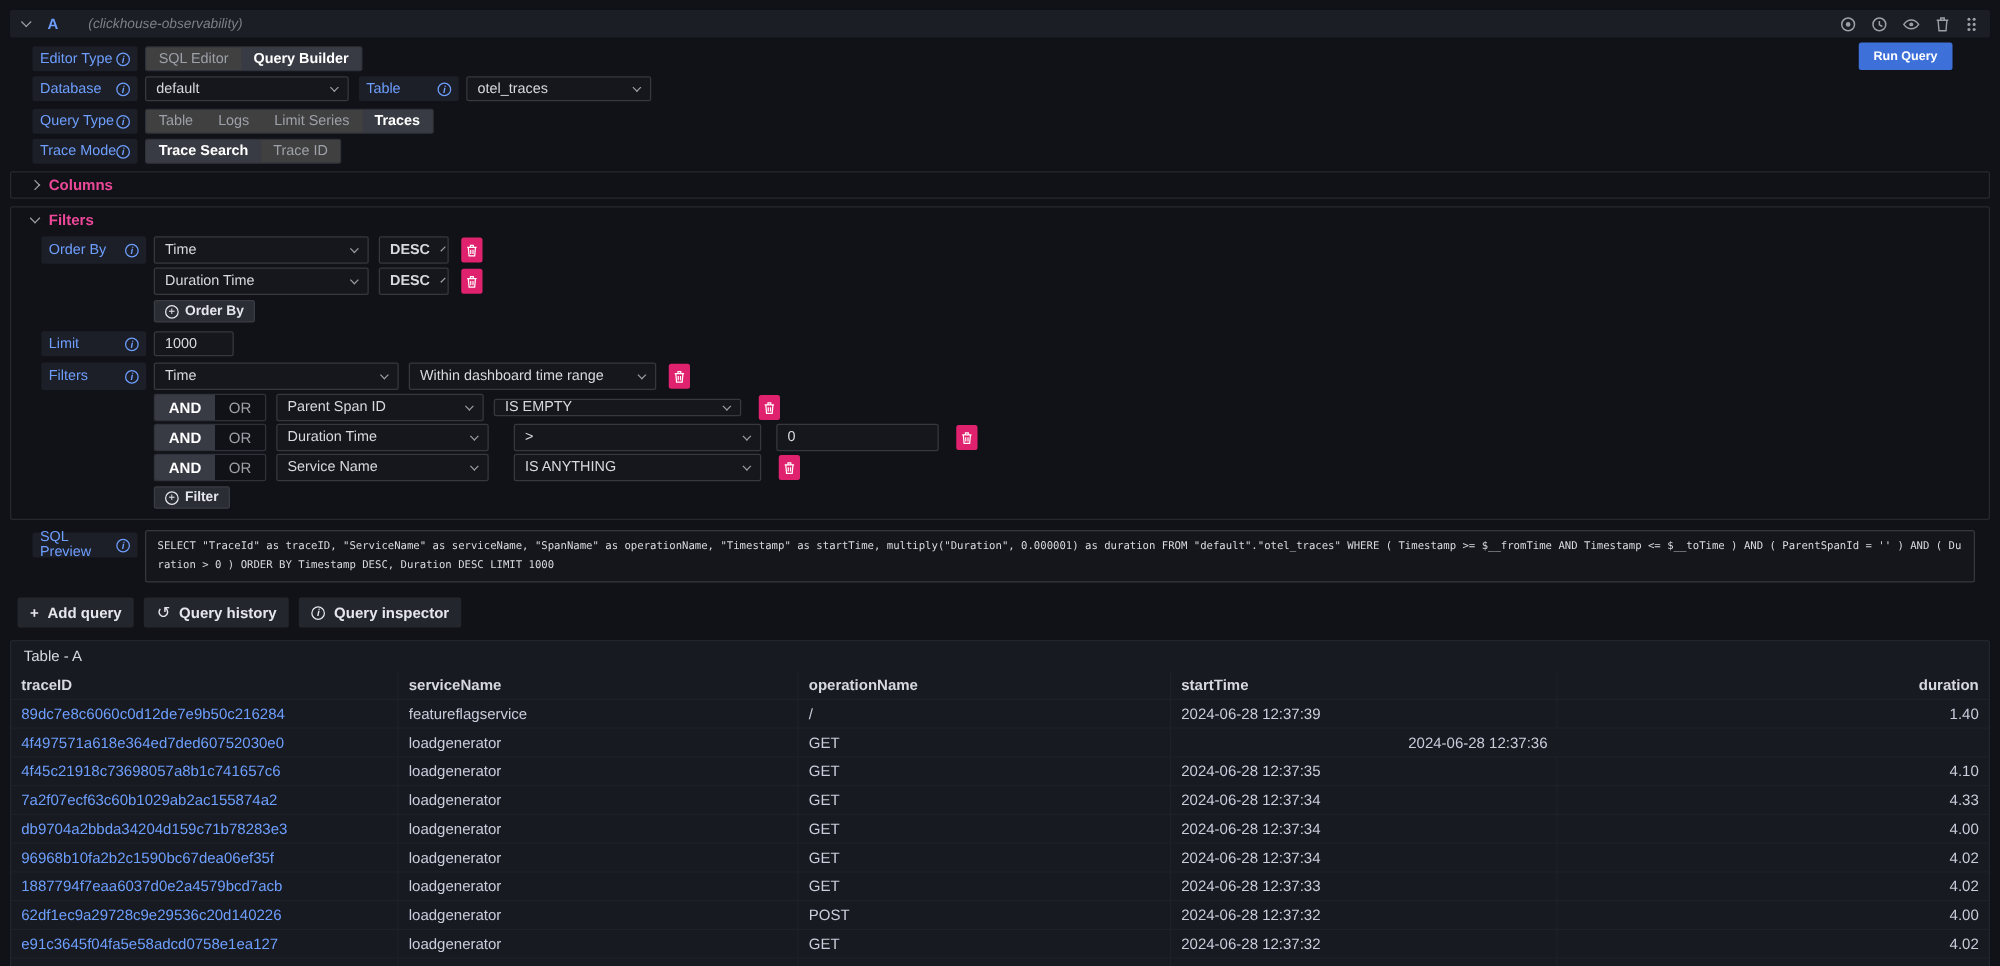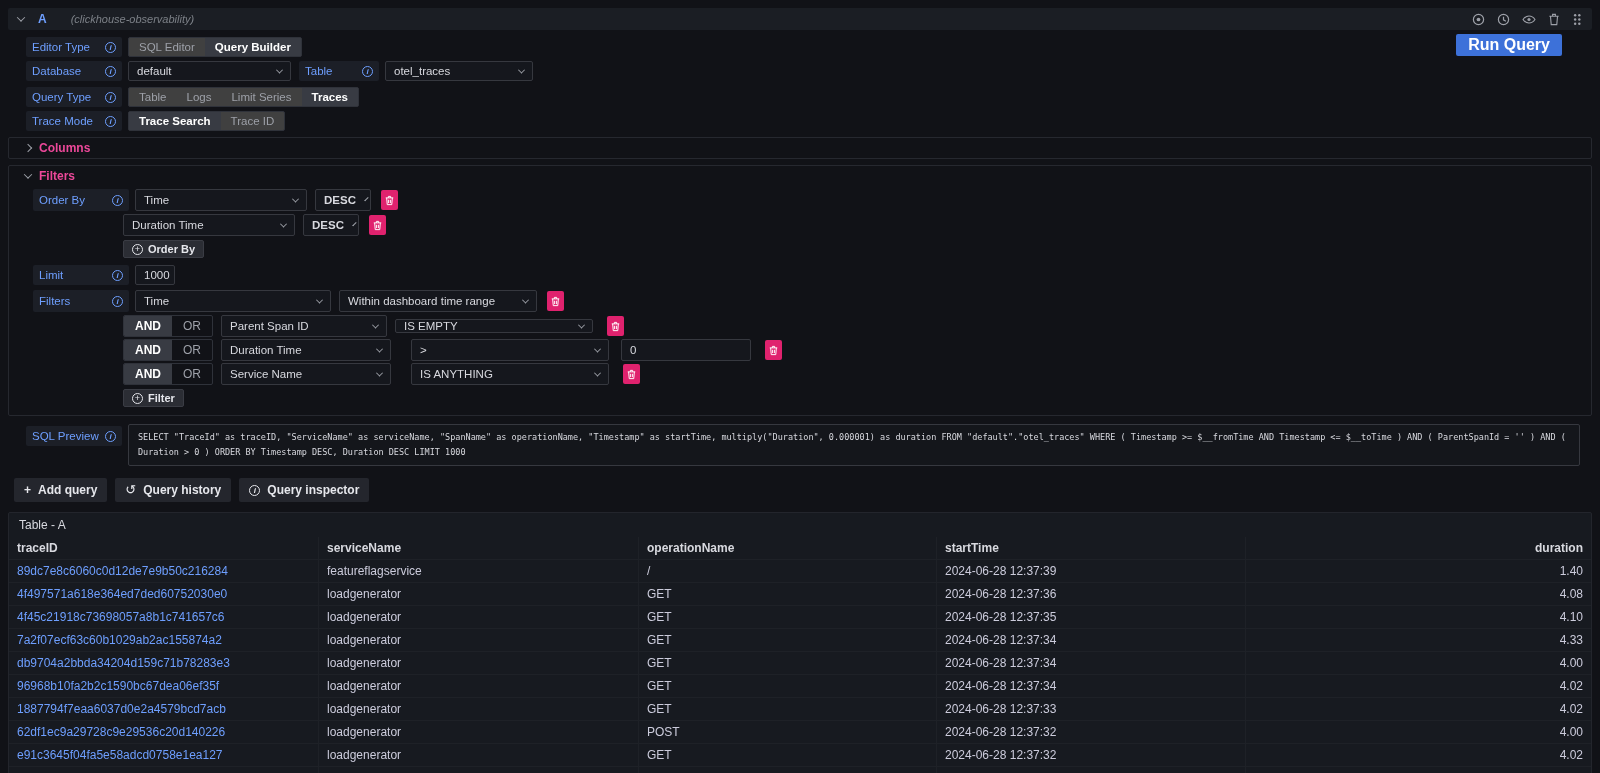--- a/index.html
+++ b/index.html
@@ -21,42 +21,42 @@
   .hdr-icons svg { display:block; }
 
   .chev { display:inline-block; width:6px; height:6px; border-right:1.5px solid #9da0a8; border-bottom:1.5px solid #9da0a8; }
   .chev.down { transform:rotate(45deg) translate(-1px,-1px); }
   .chev.right { transform:rotate(-45deg); }
   .chev.sm { width:5px; height:5px; }
 
   .qr-body { padding-top:3px; }
   .frow { display:flex; align-items:center; margin-left:18px; margin-top:4px; }
   .flabel {
-    width:96px; height:20px; background:#1c1f27; border-radius:2px;
+    width:84px; height:20px; background:#1c1f27; border-radius:2px;
     color:#6e9fff; display:flex; align-items:center; justify-content:space-between;
     padding:0 6px; margin-right:6px; font-size:11.5px; flex:none;
   }
   .info-i {
     width:11px; height:11px; border:1px solid currentColor; border-radius:50%;
     font-size:8px; line-height:9px; text-align:center; font-style:italic; font-weight:700; flex:none;
   }
   .seg { display:inline-flex; height:20px; background:#404040; border:1px solid #2f323a; border-radius:2px; overflow:hidden; }
   .seg .opt { padding:0 10px; display:flex; align-items:center; color:#9da0a8; font-size:11.5px; cursor:default; }
   .seg .opt.active { background:#383b43; color:#ffffff; font-weight:700; }
 
   .select, .tinput {
     height:20px; background:#15171d; border:1px solid #36383f; border-radius:2px;
     display:flex; align-items:center; padding:0 8px; color:#d8d9df; font-size:11.5px;
   }
   .select { justify-content:space-between; }
   .select .chev { margin-left:10px; }
 
   .run-btn {
     position:absolute; top:26px; right:30px; height:22px; background:#3d71d9; color:#fff;
-    border:none; border-radius:2px; font-weight:700; font-size:16px; padding:0 12px;
+    border:none; border-radius:2px; font-weight:700; font-size:10px; padding:0 12px;
     font-family:"Liberation Sans", sans-serif;
   }
 
   .section { border:1px solid #26282f; border-radius:2px; margin-top:6px; }
   .sec-head { height:20px; display:flex; align-items:center; gap:8px; padding-left:16px; font-weight:700; font-size:12px; color:#ec4899; }
 
   .trash-btn {
     width:17px; height:20px; background:#e0226e; border:none; border-radius:2px;
     display:flex; align-items:center; justify-content:center; margin-left:10px; flex:none;
   }
@@ -269,21 +269,21 @@
           <span class="plus-circle">+</span>
           <span>Order By</span>
         </button>
       </div>
 
       <div class="frow" style="margin-top:7px; margin-left:24px">
         <div class="flabel">
           <span>Limit</span>
           <span class="info-i">i</span>
         </div>
-        <div class="tinput" style="width:40px">1000</div>
+        <div class="tinput" style="width:64px">1000</div>
       </div>
 
       <div class="frow" style="margin-top:5px; margin-left:24px">
         <div class="flabel" style="height:22px">
           <span>Filters</span>
           <span class="info-i">i</span>
         </div>
         <div class="select" style="width:196px; height:22px">
           <span>Time</span>
             <span class="chev down sm"></span>
@@ -413,21 +413,20 @@
     <div class="tc">featureflagservice</div>
     <div class="tc">/</div>
     <div class="tc">2024-06-28 12:37:39</div>
     <div class="tc">1.40</div>
   </div>
         <div class="trow">
     <div class="tc link">4f497571a618e364ed7ded60752030e0</div>
     <div class="tc">loadgenerator</div>
     <div class="tc">GET</div>
     <div class="tc">2024-06-28 12:37:36</div>
-    <div class="tc">4.08</div>
   </div>
         <div class="trow">
     <div class="tc link">4f45c21918c73698057a8b1c741657c6</div>
     <div class="tc">loadgenerator</div>
     <div class="tc">GET</div>
     <div class="tc">2024-06-28 12:37:35</div>
     <div class="tc">4.10</div>
   </div>
         <div class="trow">
     <div class="tc link">7a2f07ecf63c60b1029ab2ac155874a2</div>

